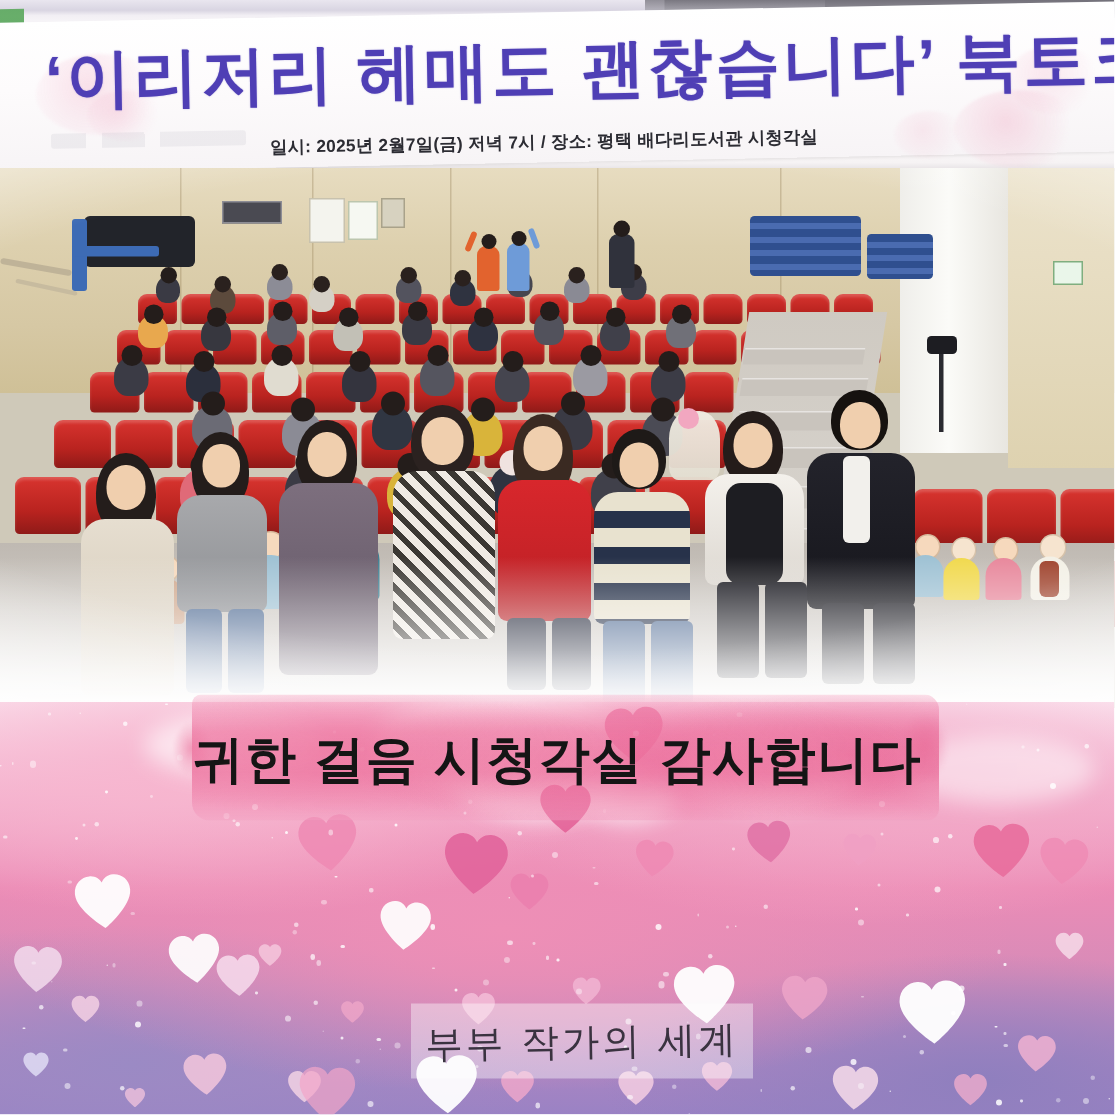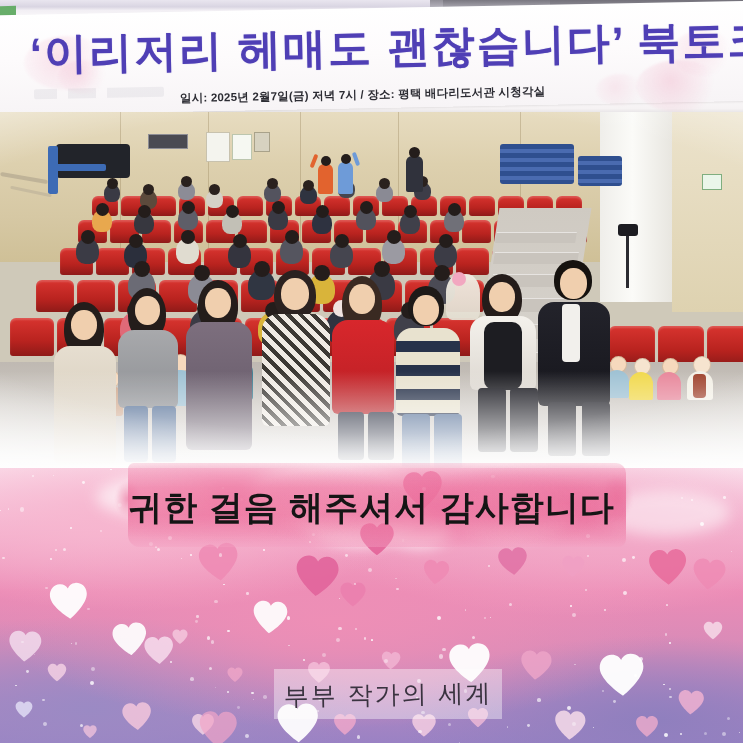--- a/index.html
+++ b/index.html
@@ -891,18 +891,18 @@
       <div class="speck" style="width: 2.53292px; height: 2.53292px; left: 483.651px; top: 148.78px; opacity: 0.48;"></div>
       <div class="speck" style="width: 2.73284px; height: 2.73284px; left: 195.966px; top: 147.461px; opacity: 0.63;"></div>
       <div class="speck" style="width: 2.48396px; height: 2.48396px; left: 308.663px; top: 72.5425px; opacity: 0.92;"></div>
       <div class="speck" style="width: 3.52125px; height: 3.52125px; left: 571.692px; top: 43.3433px; opacity: 0.57;"></div>
       <div class="speck" style="width: 1.66385px; height: 1.66385px; left: 604.419px; top: 141.172px; opacity: 0.69;"></div>
     </div>
 
   <div id="brush-tail"></div>
   <div id="brush"></div>
   <div id="brush-tail2"></div>
-  <div id="caption">귀한 걸음 해주셔서 감사합니다</div>
+  <div id="caption">귀한 걸음 시청각실 감사합니다</div>
 
   <div id="footer-bar"></div>
   <div id="footer-text">부부 작가의 세계</div>
 
 </div>
 
 </body></html>

